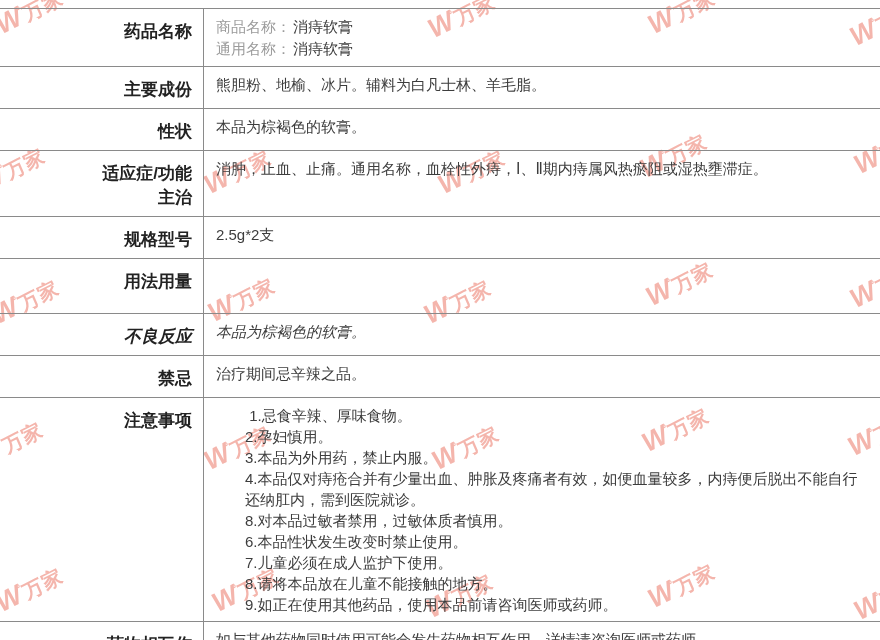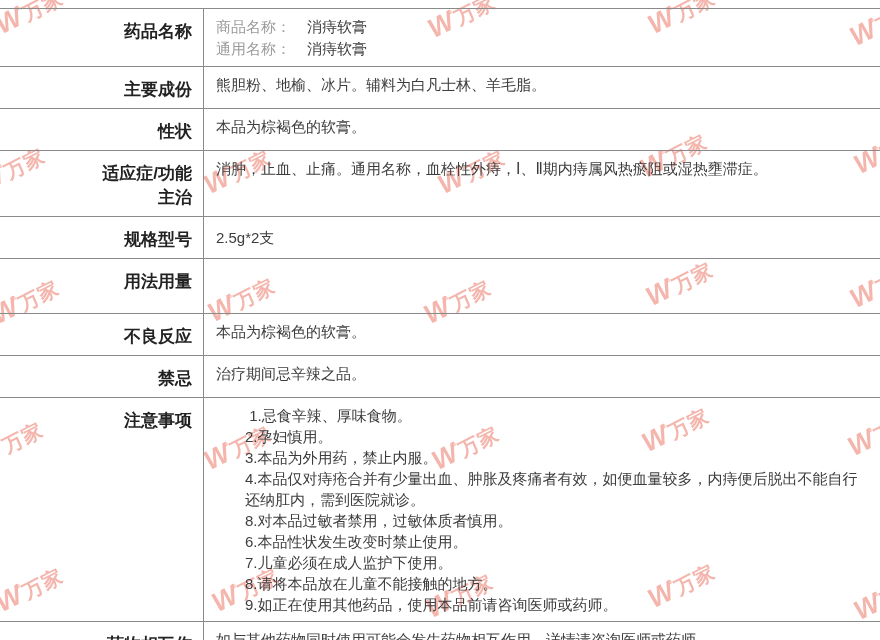--- a/index.html
+++ b/index.html
@@ -39,21 +39,21 @@
   }
   .content-cell{
     box-sizing:border-box;flex:1 1 auto;
     padding:7px 16px 6px 12px;
     font-size:15px;color:var(--body-color,#3d3d3d);
     line-height:22px;
   }
   .content-cell .line{white-space:pre-wrap;}
   .content-cell.list .line{line-height:21px;}
   .pair-key{color:var(--muted-color,#9b9b9b);}
-  .pair-value{color:var(--body-color,#3d3d3d);margin-left:16px;}
+  .pair-value{color:var(--body-color,#3d3d3d);margin-left:2px;}
 </style>
 </head>
 <body style="--border-color: #8a8a8a; --label-color: #222222; --body-color: #3d3d3d; --muted-color: #9b9b9b; --wm-color: #f2a398;">
 
 <div id="wm-layer">
     <span class="wm" style="left: 4px; top: 12px;"><span class="wm-w">W</span><span class="wm-deg">°</span><span class="wm-text">万家</span></span>
     <span class="wm" style="left: 436px; top: 16px;"><span class="wm-w">W</span><span class="wm-deg">°</span><span class="wm-text">万家</span></span>
     <span class="wm" style="left: 656px; top: 12px;"><span class="wm-w">W</span><span class="wm-deg">°</span><span class="wm-text">万家</span></span>
     <span class="wm" style="left: 858px; top: 24px;"><span class="wm-w">W</span><span class="wm-deg">°</span><span class="wm-text">万家</span></span>
     <span class="wm" style="left: -14px; top: 170px;"><span class="wm-w">W</span><span class="wm-deg">°</span><span class="wm-text">万家</span></span>
@@ -97,30 +97,30 @@
       <div class="content-cell">
         <div class="line">本品为棕褐色的软膏。</div>
       </div>
     </div>
     <div class="row" style="min-height: 54px;">
       <div class="label-cell">适应症/功能主治</div>
       <div class="content-cell">
         <div class="line">消肿，止血、止痛。通用名称，血栓性外痔，Ⅰ、Ⅱ期内痔属风热瘀阻或湿热壅滞症。</div>
       </div>
     </div>
-    <div class="row" style="min-height: 31px; align-items: center;">
+    <div class="row" style="min-height: 31px;">
       <div class="label-cell">规格型号</div>
       <div class="content-cell">
         <div class="line">2.5g*2支</div>
       </div>
     </div>
     <div class="row" style="min-height: 55px;">
       <div class="label-cell">用法用量</div>
     </div>
-    <div class="row" style="min-height: 32px;">
+    <div class="row" style="min-height: 32px; font-style: italic;">
       <div class="label-cell">不良反应</div>
       <div class="content-cell">
         <div class="line">本品为棕褐色的软膏。</div>
       </div>
     </div>
     <div class="row" style="min-height: 33px;">
       <div class="label-cell">禁忌</div>
       <div class="content-cell">
         <div class="line">治疗期间忌辛辣之品。</div>
       </div>

